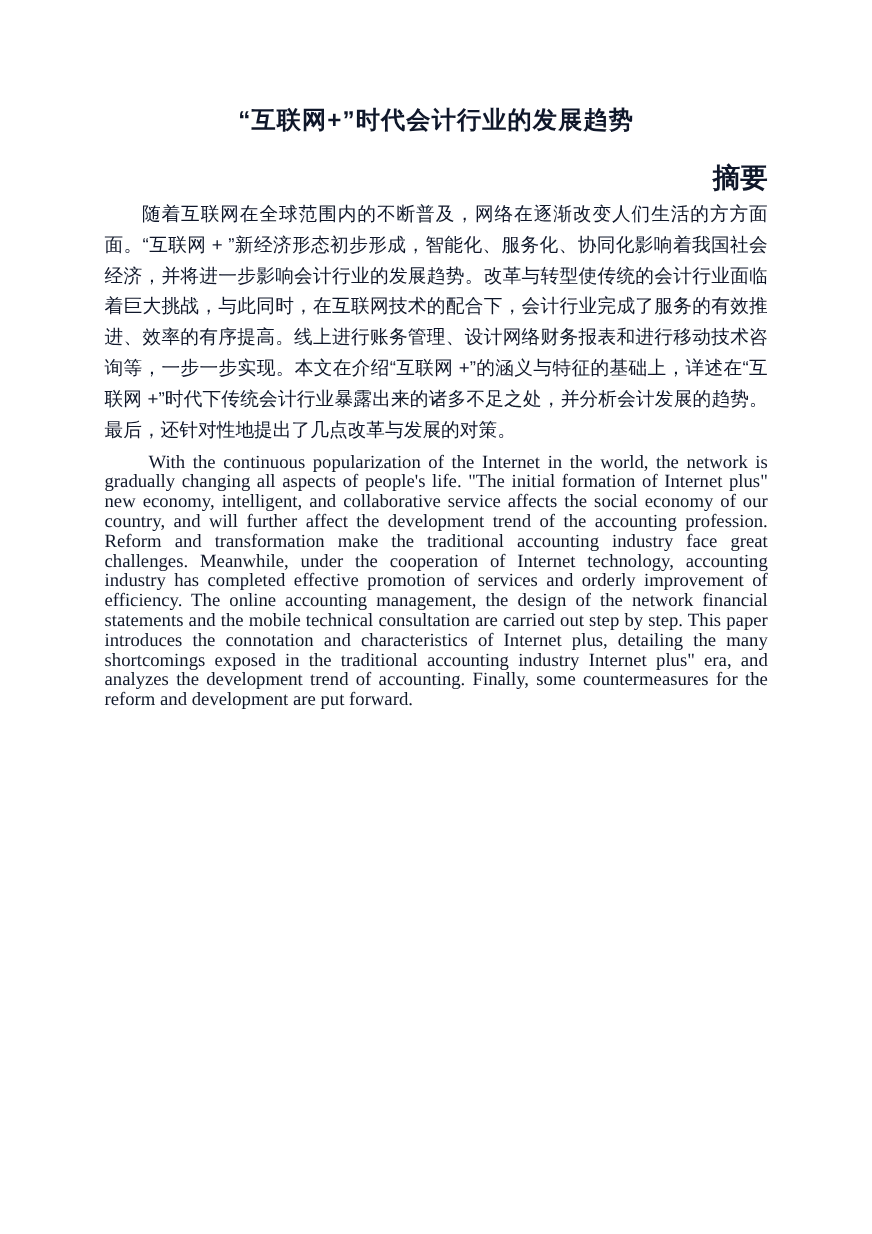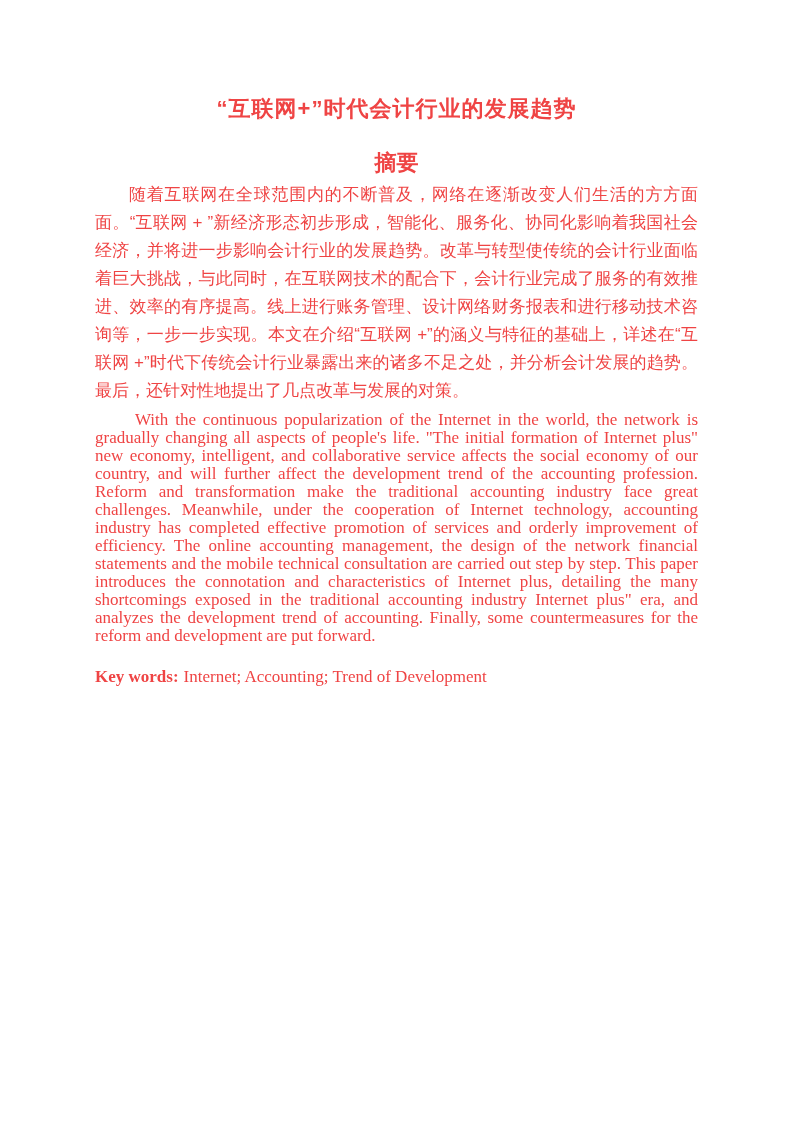--- a/index.html
+++ b/index.html
@@ -5,41 +5,41 @@
   html, body {
     margin: 0;
     padding: 0;
     background: #ffffff;
   }
   .page {
     position: relative;
     width: 793px;
     height: 874px;
     background: #ffffff;
-    color: #ef4444;
+    color: #0f172a;
     overflow: hidden;
   }
   .content {
     padding: 0 95px;
   }
   .doc-title {
     margin-top: 95px;
     text-align: center;
     font-family: "Liberation Sans", "DejaVu Sans", sans-serif;
     font-weight: 700;
     font-size: 22px;
     line-height: 27px;
     letter-spacing: 1px;
   }
   .cn-heading {
     margin-top: 27px;
-    text-align: center;
+    text-align: right;
     font-family: "Liberation Sans", "DejaVu Sans", sans-serif;
     font-weight: 700;
-    font-size: 22px;
+    font-size: 25px;
     line-height: 27px;
   }
   .cn-para {
     margin-top: 5px;
     font-family: Liberation Sans, sans-serif;
     font-size: 17px;
     line-height: 28px;
     text-align: justify;
     text-indent: 34px;
   }
@@ -94,18 +94,15 @@
     <div class="doc-title">“互联网+”时代会计行业的发展趋势</div>
 
     <div class="cn-heading">摘要</div>
 
     <div class="cn-para">随着互联网在全球范围内的不断普及，网络在逐渐改变人们生活的方方面面。“互联网 + ”新经济形态初步形成，智能化、服务化、协同化影响着我国社会经济，并将进一步影响会计行业的发展趋势。改革与转型使传统的会计行业面临着巨大挑战，与此同时，在互联网技术的配合下，会计行业完成了服务的有效推进、效率的有序提高。线上进行账务管理、设计网络财务报表和进行移动技术咨询等，一步一步实现。本文在介绍“互联网 +”的涵义与特征的基础上，详述在“互联网 +”时代下传统会计行业暴露出来的诸多不足之处，并分析会计发展的趋势。最后，还针对性地提出了几点改革与发展的对策。</div>
 
 
 
     <div class="en-para">With the continuous popularization of the Internet in the world, the network is gradually changing all aspects of people's life. "The initial formation of Internet plus" new economy, intelligent, and collaborative service affects the social economy of our country, and will further affect the development trend of the accounting profession. Reform and transformation make the traditional accounting industry face great challenges. Meanwhile, under the cooperation of Internet technology, accounting industry has completed effective promotion of services and orderly improvement of efficiency. The online accounting management, the design of the network financial statements and the mobile technical consultation are carried out step by step. This paper introduces the connotation and characteristics of Internet plus, detailing the many shortcomings exposed in the traditional accounting industry Internet plus" era, and analyzes the development trend of accounting. Finally, some countermeasures for the reform and development are put forward.</div>
 
-    <div class="en-kw">
-      <span class="kw-label">Key words:</span><span class="kw-value">Internet; Accounting; Trend of Development</span>
-    </div>
 
   </div>
 </div>
 
 </body></html>

